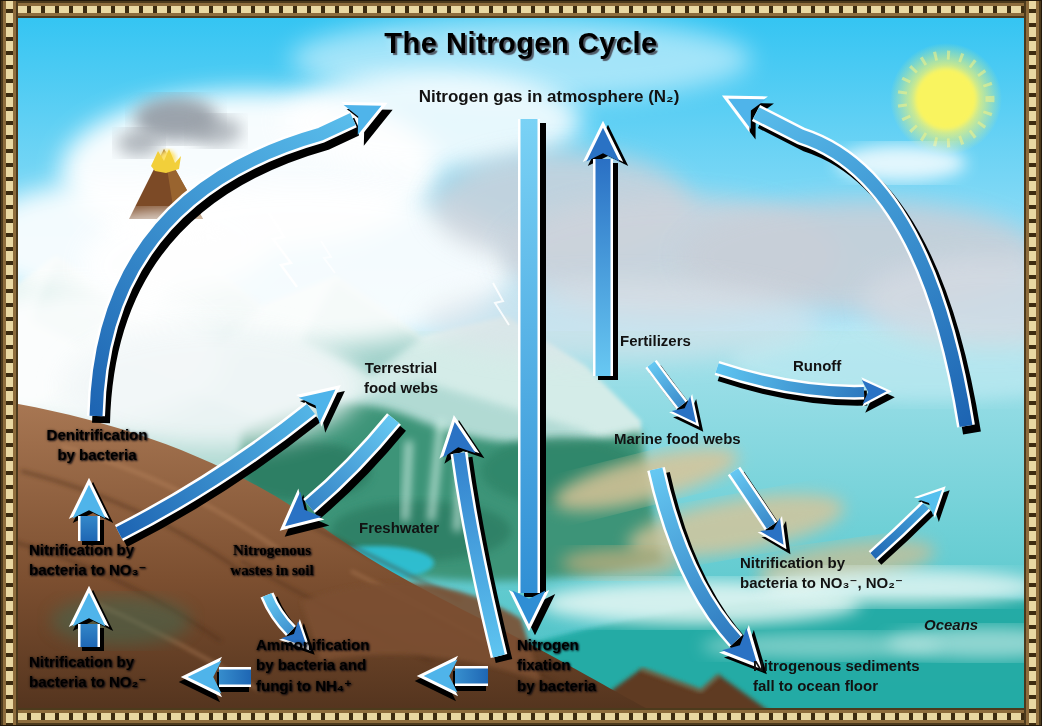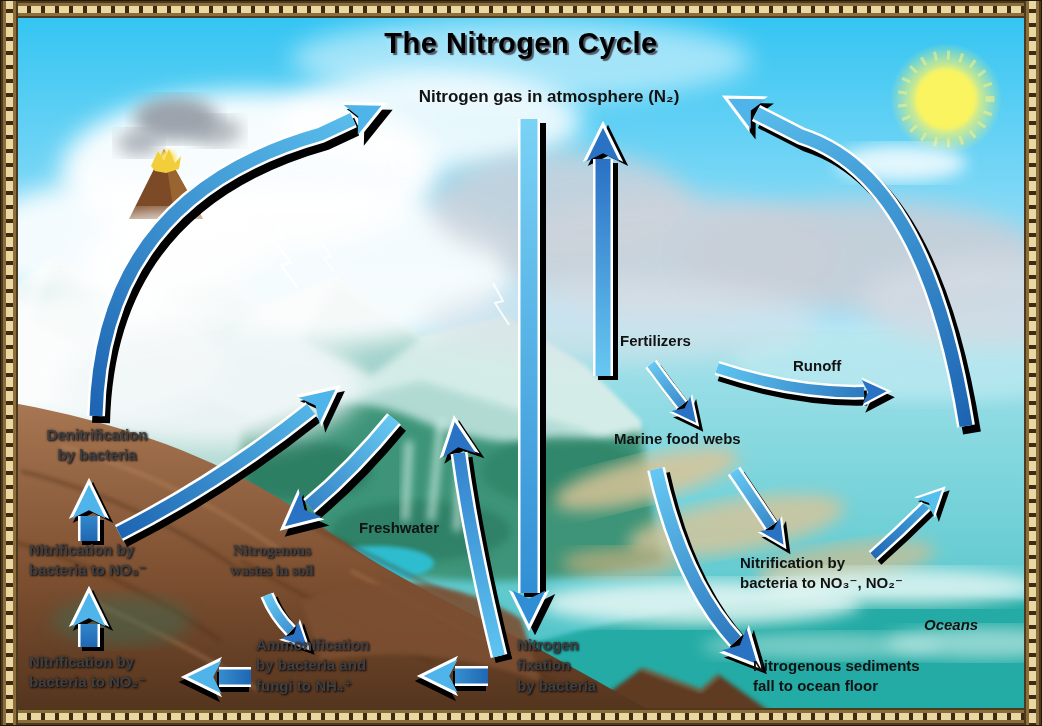--- a/index.html
+++ b/index.html
@@ -1,21 +1,21 @@
 <!DOCTYPE html>
 <html><head>
 <meta charset="utf-8">
 <style>
   html,body{margin:0;padding:0;background:#222;}
   .stage{position:relative;width:1042px;height:726px;overflow:hidden;background:#2ec3f2;
          font-family:"Liberation Sans","DejaVu Sans",sans-serif;border:1px solid #241a0c;box-sizing:border-box;}
   .scene{position:absolute;inset:0;}
   
   .lbl{position:absolute;z-index:5;font-weight:700;font-size:15px;line-height:1.36;white-space:pre-line;pointer-events:none;}
-  .lbl.light{color:#404040;text-shadow:1px 1px 2px rgba(5,5,15,.9),0 0 3px rgba(0,0,0,.45);}
+  .lbl.light{color:#000000;text-shadow:1px 1px 2px rgba(5,5,15,.9),0 0 3px rgba(0,0,0,.45);}
   .lbl.dark{color:#121212;}
   .center{text-align:center;}
   .title{position:absolute;top:26px;left:0;width:100%;z-index:5;text-align:center;
          font-size:29px;font-weight:700;color:#000000;letter-spacing:.5px;
          text-shadow:2px 2px 1px rgba(66,66,78,.85),0 0 8px rgba(255,255,255,.25);}
   .atm{top:84px;left:48px;width:1000px;text-align:center;font-size:17px;}
   
   .frame{position:absolute;inset:0;z-index:10;pointer-events:none;}
   .fs{position:absolute;background-color:#8d6c3c;box-sizing:border-box;}
   .fs.h{left:0;right:0;height:17px;border-top:2px solid #4c3a1c;border-bottom:2px solid #4c3a1c;
@@ -349,20 +349,22 @@
 <div class="lbl light" style="left:28px;top:651px;">Nitrification by
 bacteria to NO₂⁻</div>
 <div class="lbl light" style="left:255px;top:634px;">Ammonification
 by bacteria and
 fungi to NH₄⁺</div>
 <div class="lbl light" style="left:492px;top:634px;margin-left:24px;">Nitrogen
 fixation
 by bacteria</div>
 
 <div class="lbl dark" style="left:358px;top:517px;">Freshwater</div>
+<div class="lbl dark center" style="left:338px;top:357px;width:124px;">Terrestrial
+food webs</div>
 <div class="lbl dark" style="left:619px;top:330px;">Fertilizers</div>
 <div class="lbl dark" style="left:792px;top:355px;">Runoff</div>
 <div class="lbl dark" style="left:613px;top:428px;">Marine food webs</div>
 <div class="lbl dark" style="left:739px;top:552px;">Nitrification by
 bacteria to NO₃⁻, NO₂⁻</div>
 <div class="lbl dark" style="left:923px;top:614px;font-style:italic;">Oceans</div>
 <div class="lbl dark" style="left:752px;top:655px;">Nitrogenous sediments
 fall to ocean floor</div>
 
 <div class="frame">

